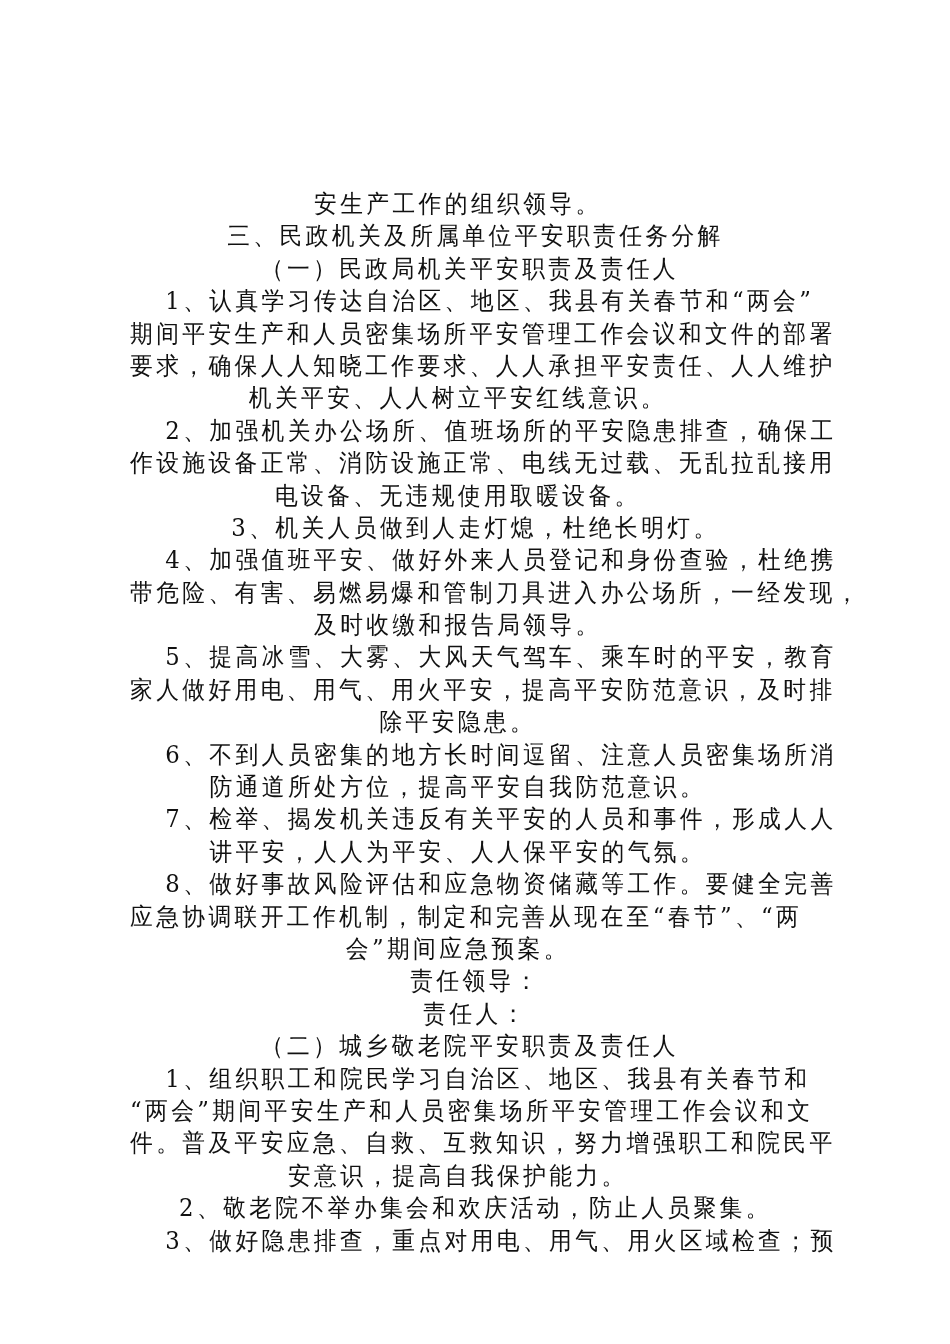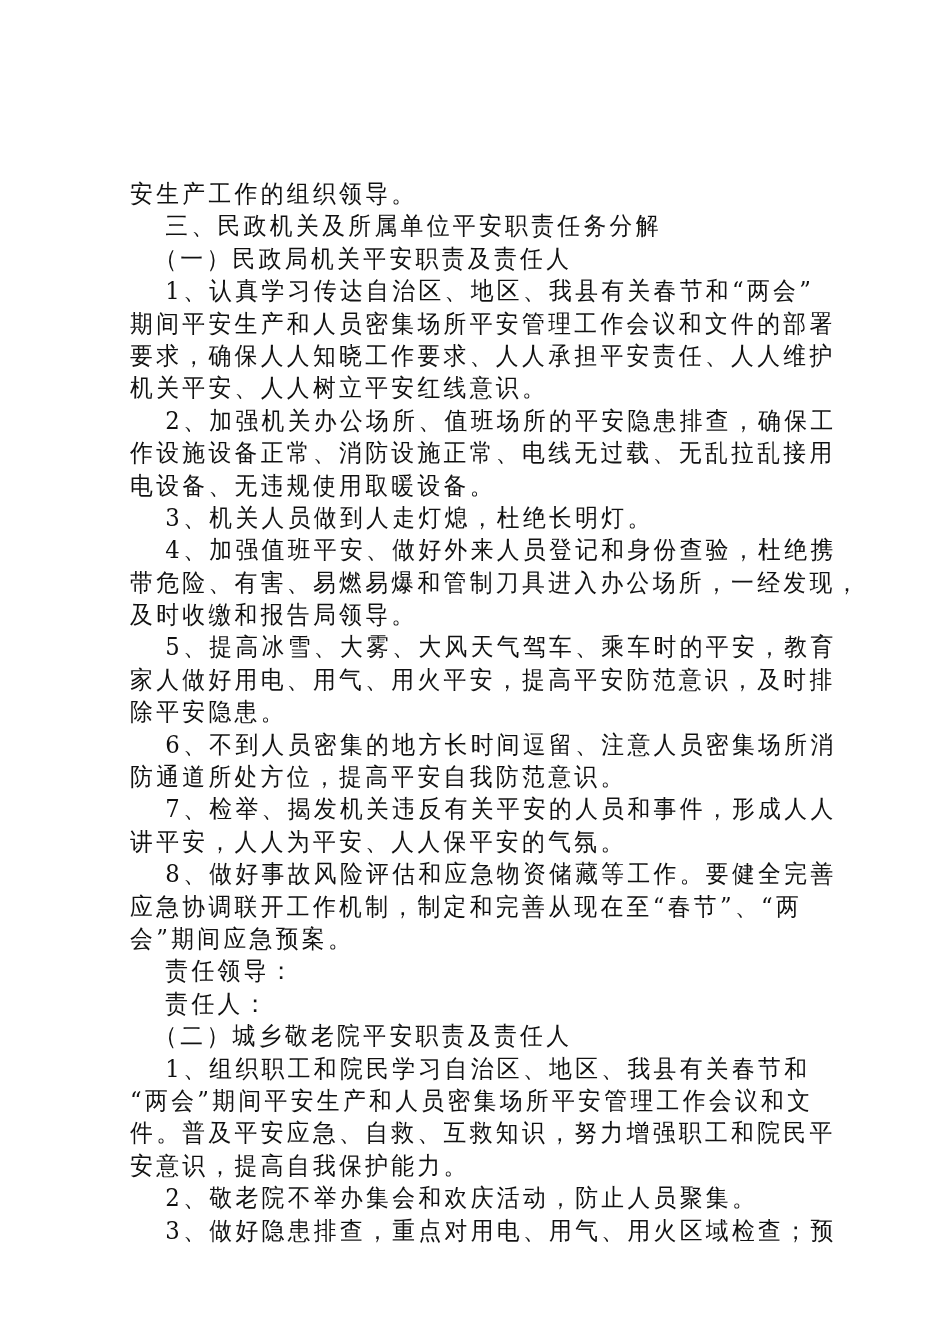--- a/index.html
+++ b/index.html
@@ -11,22 +11,23 @@
       width: 950px;
       height: 1344px;
       position: relative;
       overflow: hidden;
       font-family: "DejaVu Serif", "Liberation Serif", serif;
       color: #111111;
     }
     .page {
       position: absolute;
       left: 130px;
-      top: 178px;
+      top: 188px;
       width: 705px;
+      text-align: center;
     }
     .line {
       height: 32.4px;
       line-height: 32.4px;
       font-size: 24.5px;
       white-space: nowrap;
       letter-spacing: 3.6px;
       transform: scaleX(0.93);
       transform-origin: left center;
     }

